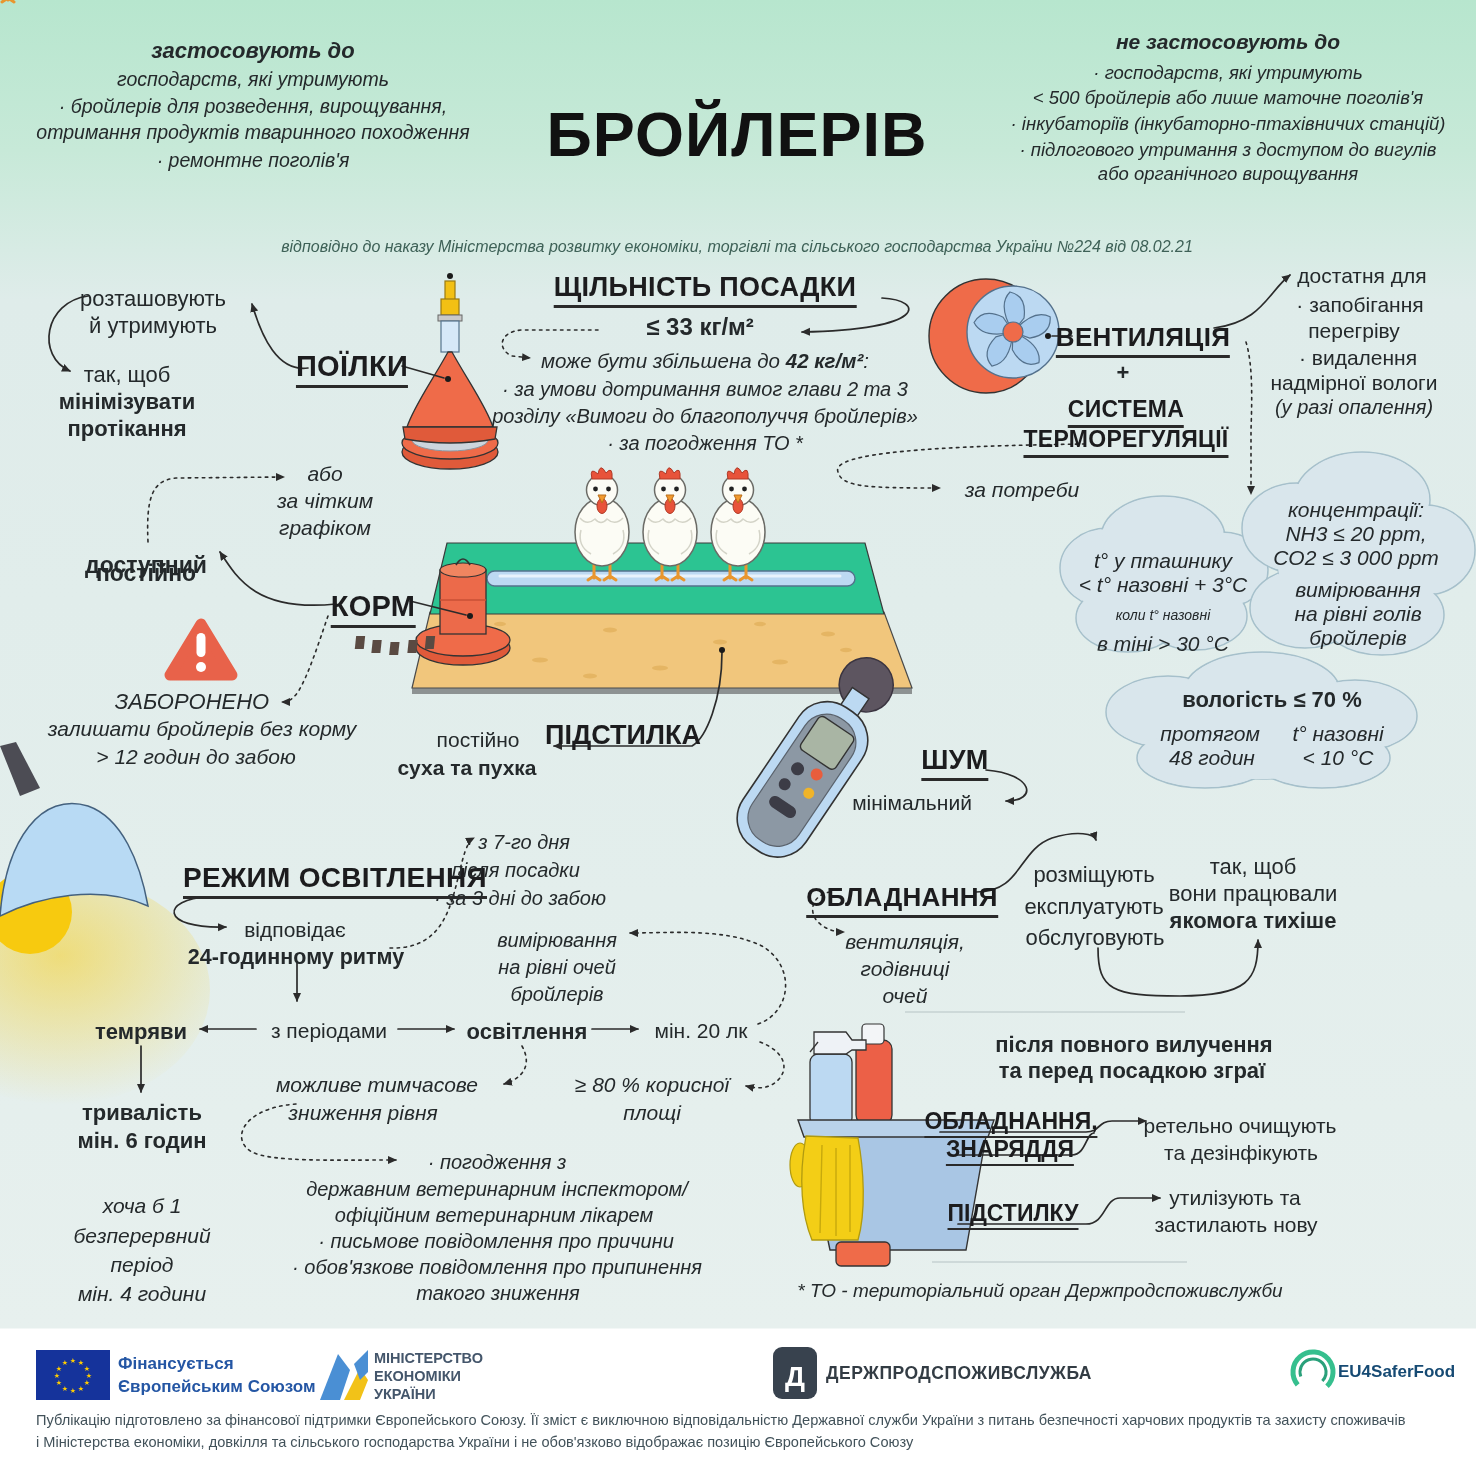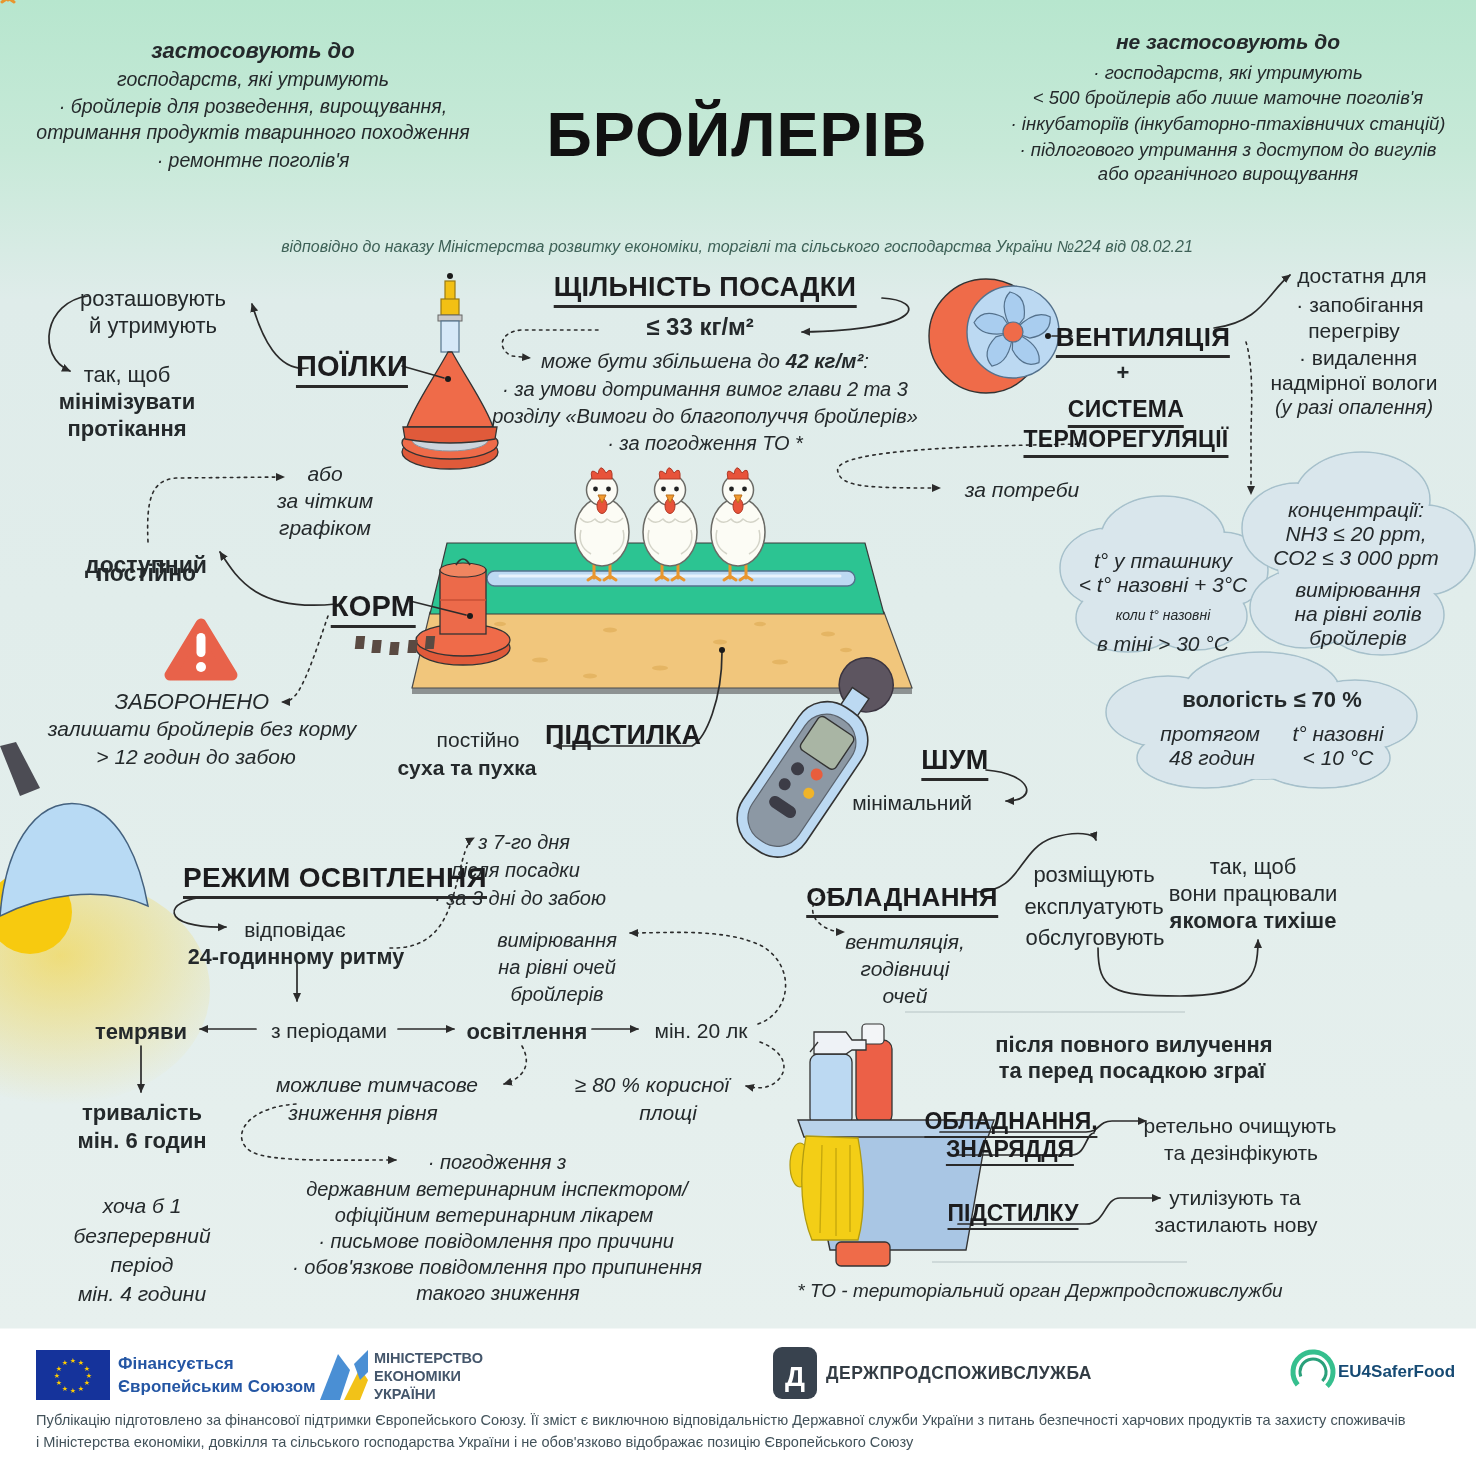--- a/index.html
+++ b/index.html
@@ -372,21 +372,21 @@
 <div class="cx" style="left:701px;top:1019px;font-size:21px;">мін. 20 лк</div>
 <div class="cx b" style="left:142px;top:1100px;font-size:22px;">тривалість</div>
 <div class="cx b" style="left:142px;top:1128px;font-size:22px;">мін. 6 годин</div>
 <div class="cx i" style="left:142px;top:1194px;font-size:21px;">хоча б 1</div>
 <div class="cx i" style="left:142px;top:1224px;font-size:21px;">безперервний</div>
 <div class="cx i" style="left:142px;top:1253px;font-size:21px;">період</div>
 <div class="cx i" style="left:142px;top:1282px;font-size:21px;">мін. 4 години</div>
 <div class="cx i" style="left:377px;top:1073px;font-size:21px;">можливе тимчасове</div>
 <div class="cx i" style="left:363px;top:1101px;font-size:21px;">зниження рівня</div>
 <div class="cx i" style="left:652px;top:1073px;font-size:21px;">≥ 80 % корисної</div>
-<div class="cx i" style="left:652px;top:1101px;font-size:21px;margin-left:16px;">площі</div>
+<div class="cx i" style="left:652px;top:1101px;font-size:21px;">площі</div>
 <div class="cx i" style="left:497px;top:1151px;font-size:20px;">·  погодження з</div>
 <div class="cx i" style="left:497px;top:1178px;font-size:20px;">державним ветеринарним інспектором/</div>
 <div class="cx i" style="left:494px;top:1204px;font-size:20px;">офіційним ветеринарним лікарем</div>
 <div class="cx i" style="left:496px;top:1230px;font-size:20px;">·  письмове повідомлення про причини</div>
 <div class="cx i" style="left:497px;top:1256px;font-size:20px;">·  обов'язкове повідомлення про припинення</div>
 <div class="cx i" style="left:498px;top:1282px;font-size:20px;">такого зниження</div>
 
 <div class="cx h" style="left:902px;top:882px;font-size:26px;">ОБЛАДНАННЯ</div>
 <div class="cx i" style="left:905px;top:930px;font-size:21px;">вентиляція,</div>
 <div class="cx i" style="left:905px;top:957px;font-size:21px;">годівниці</div>

